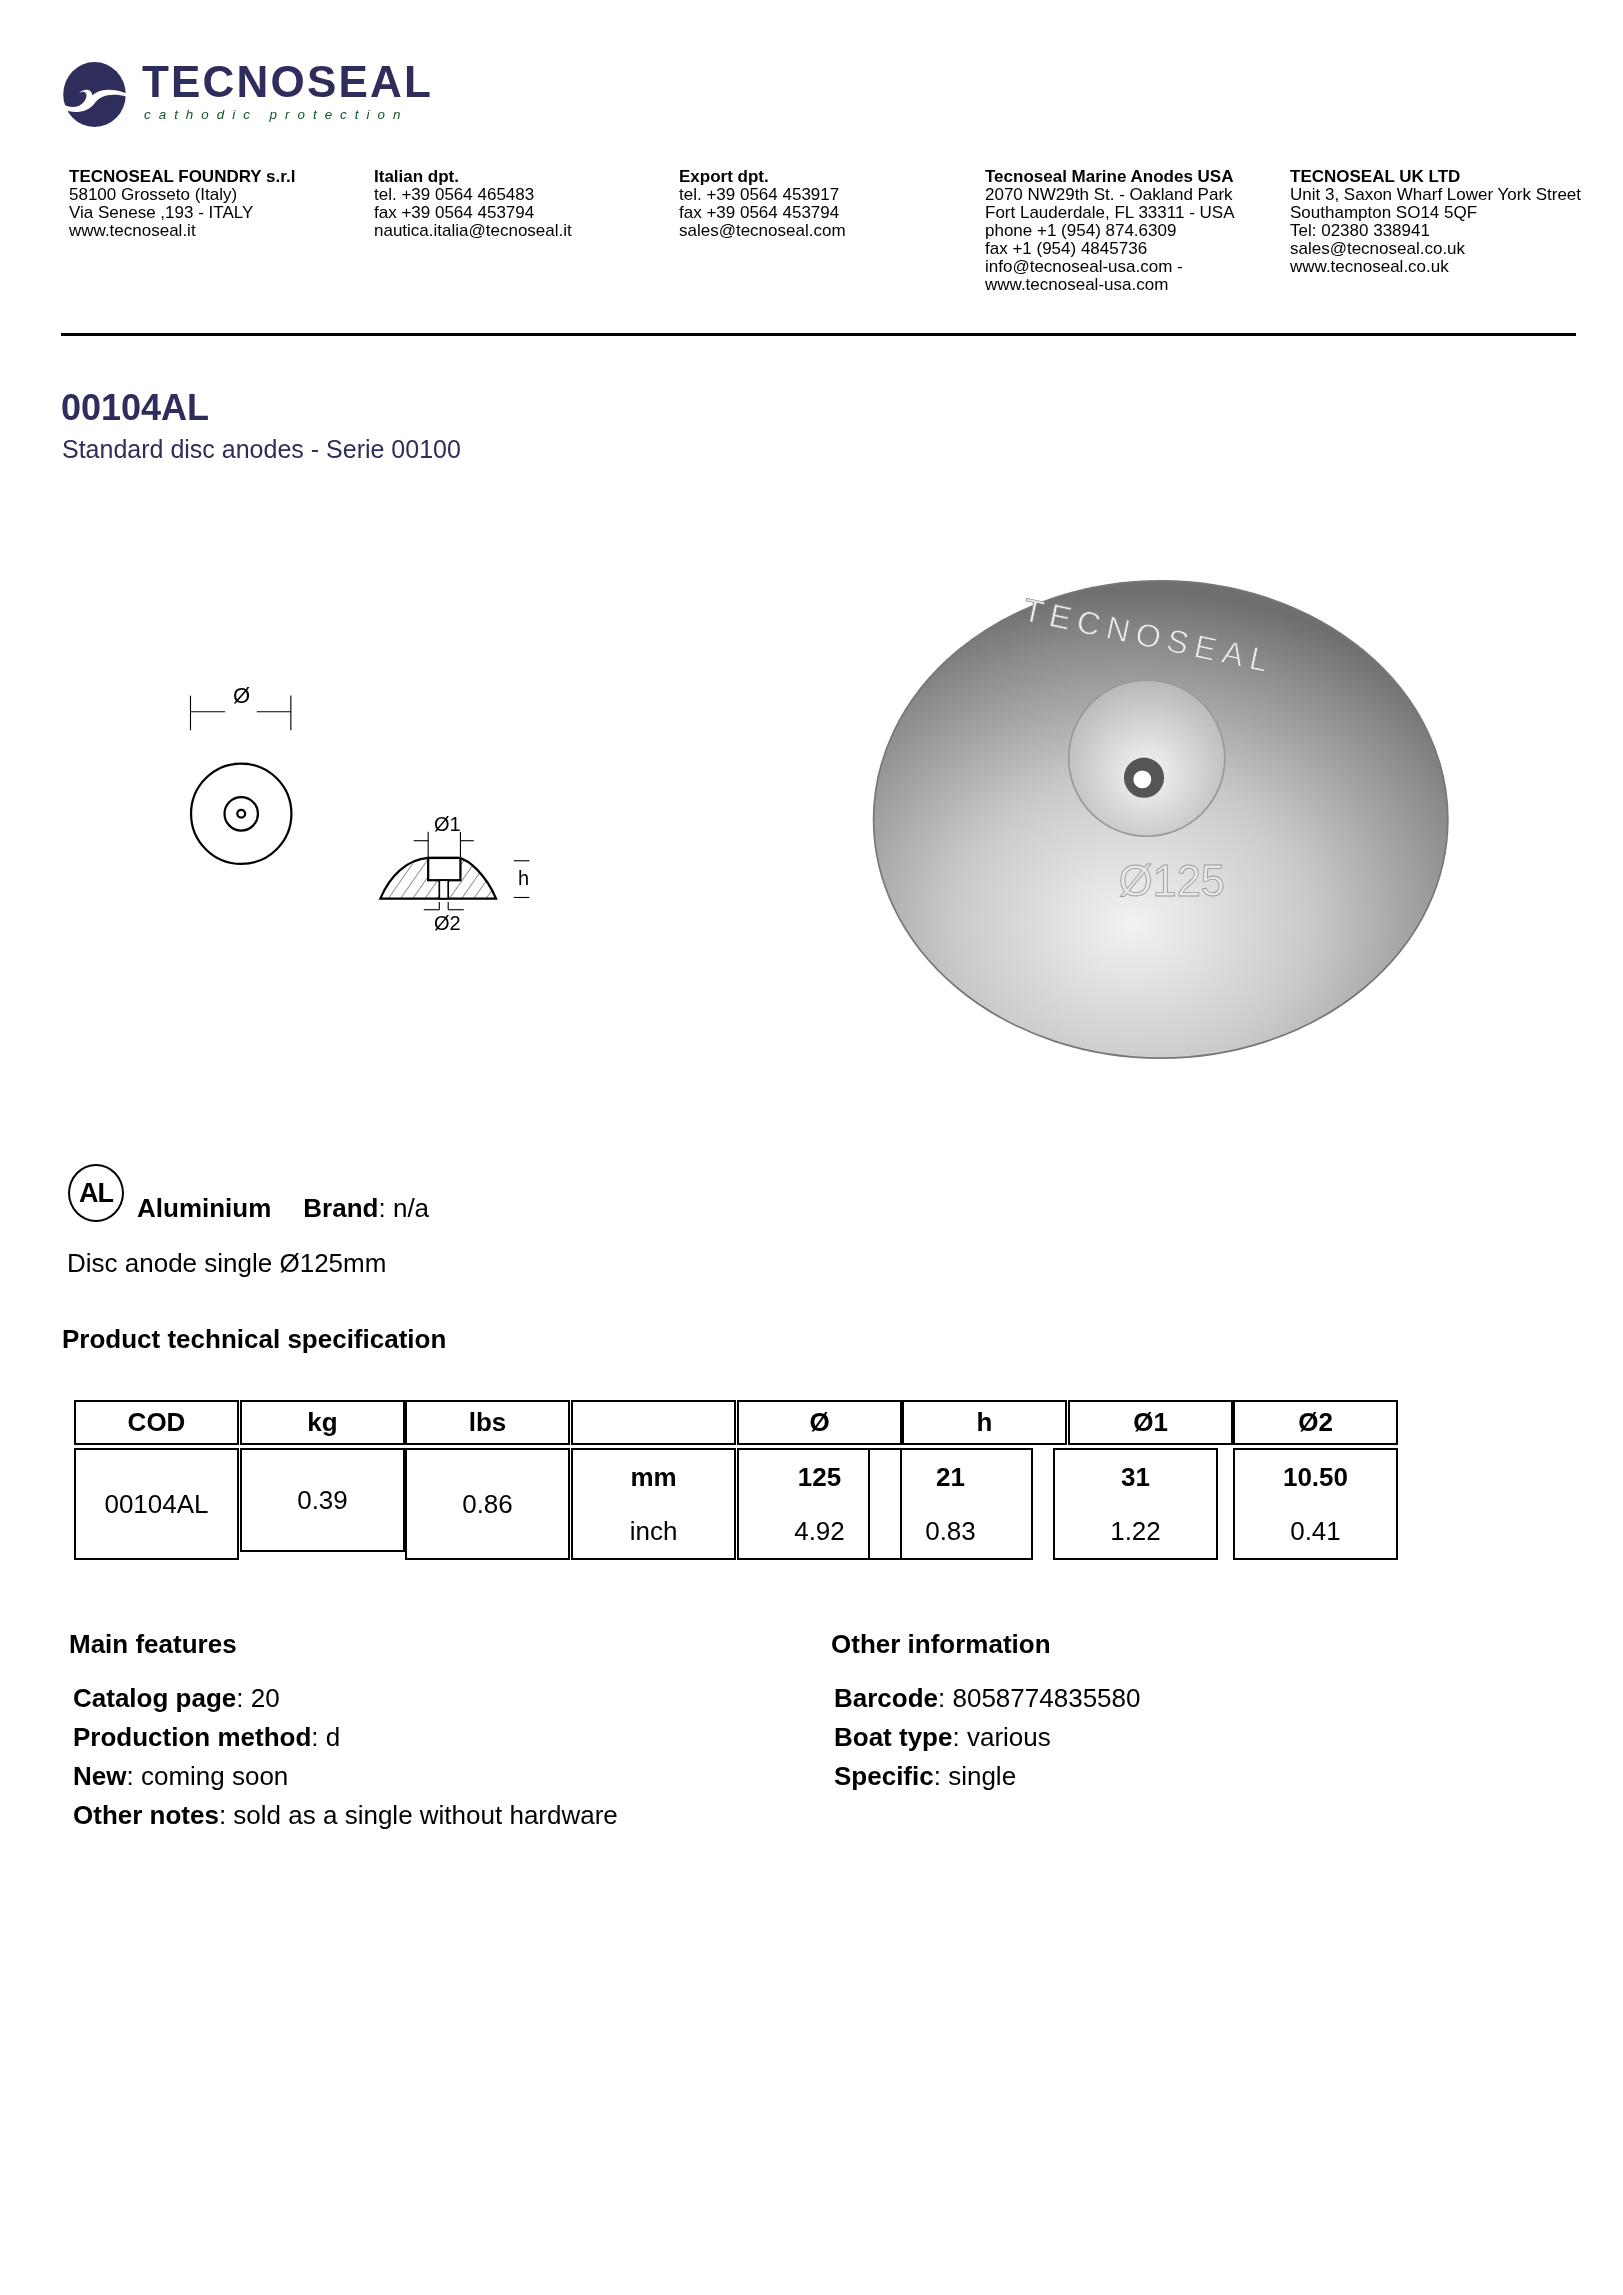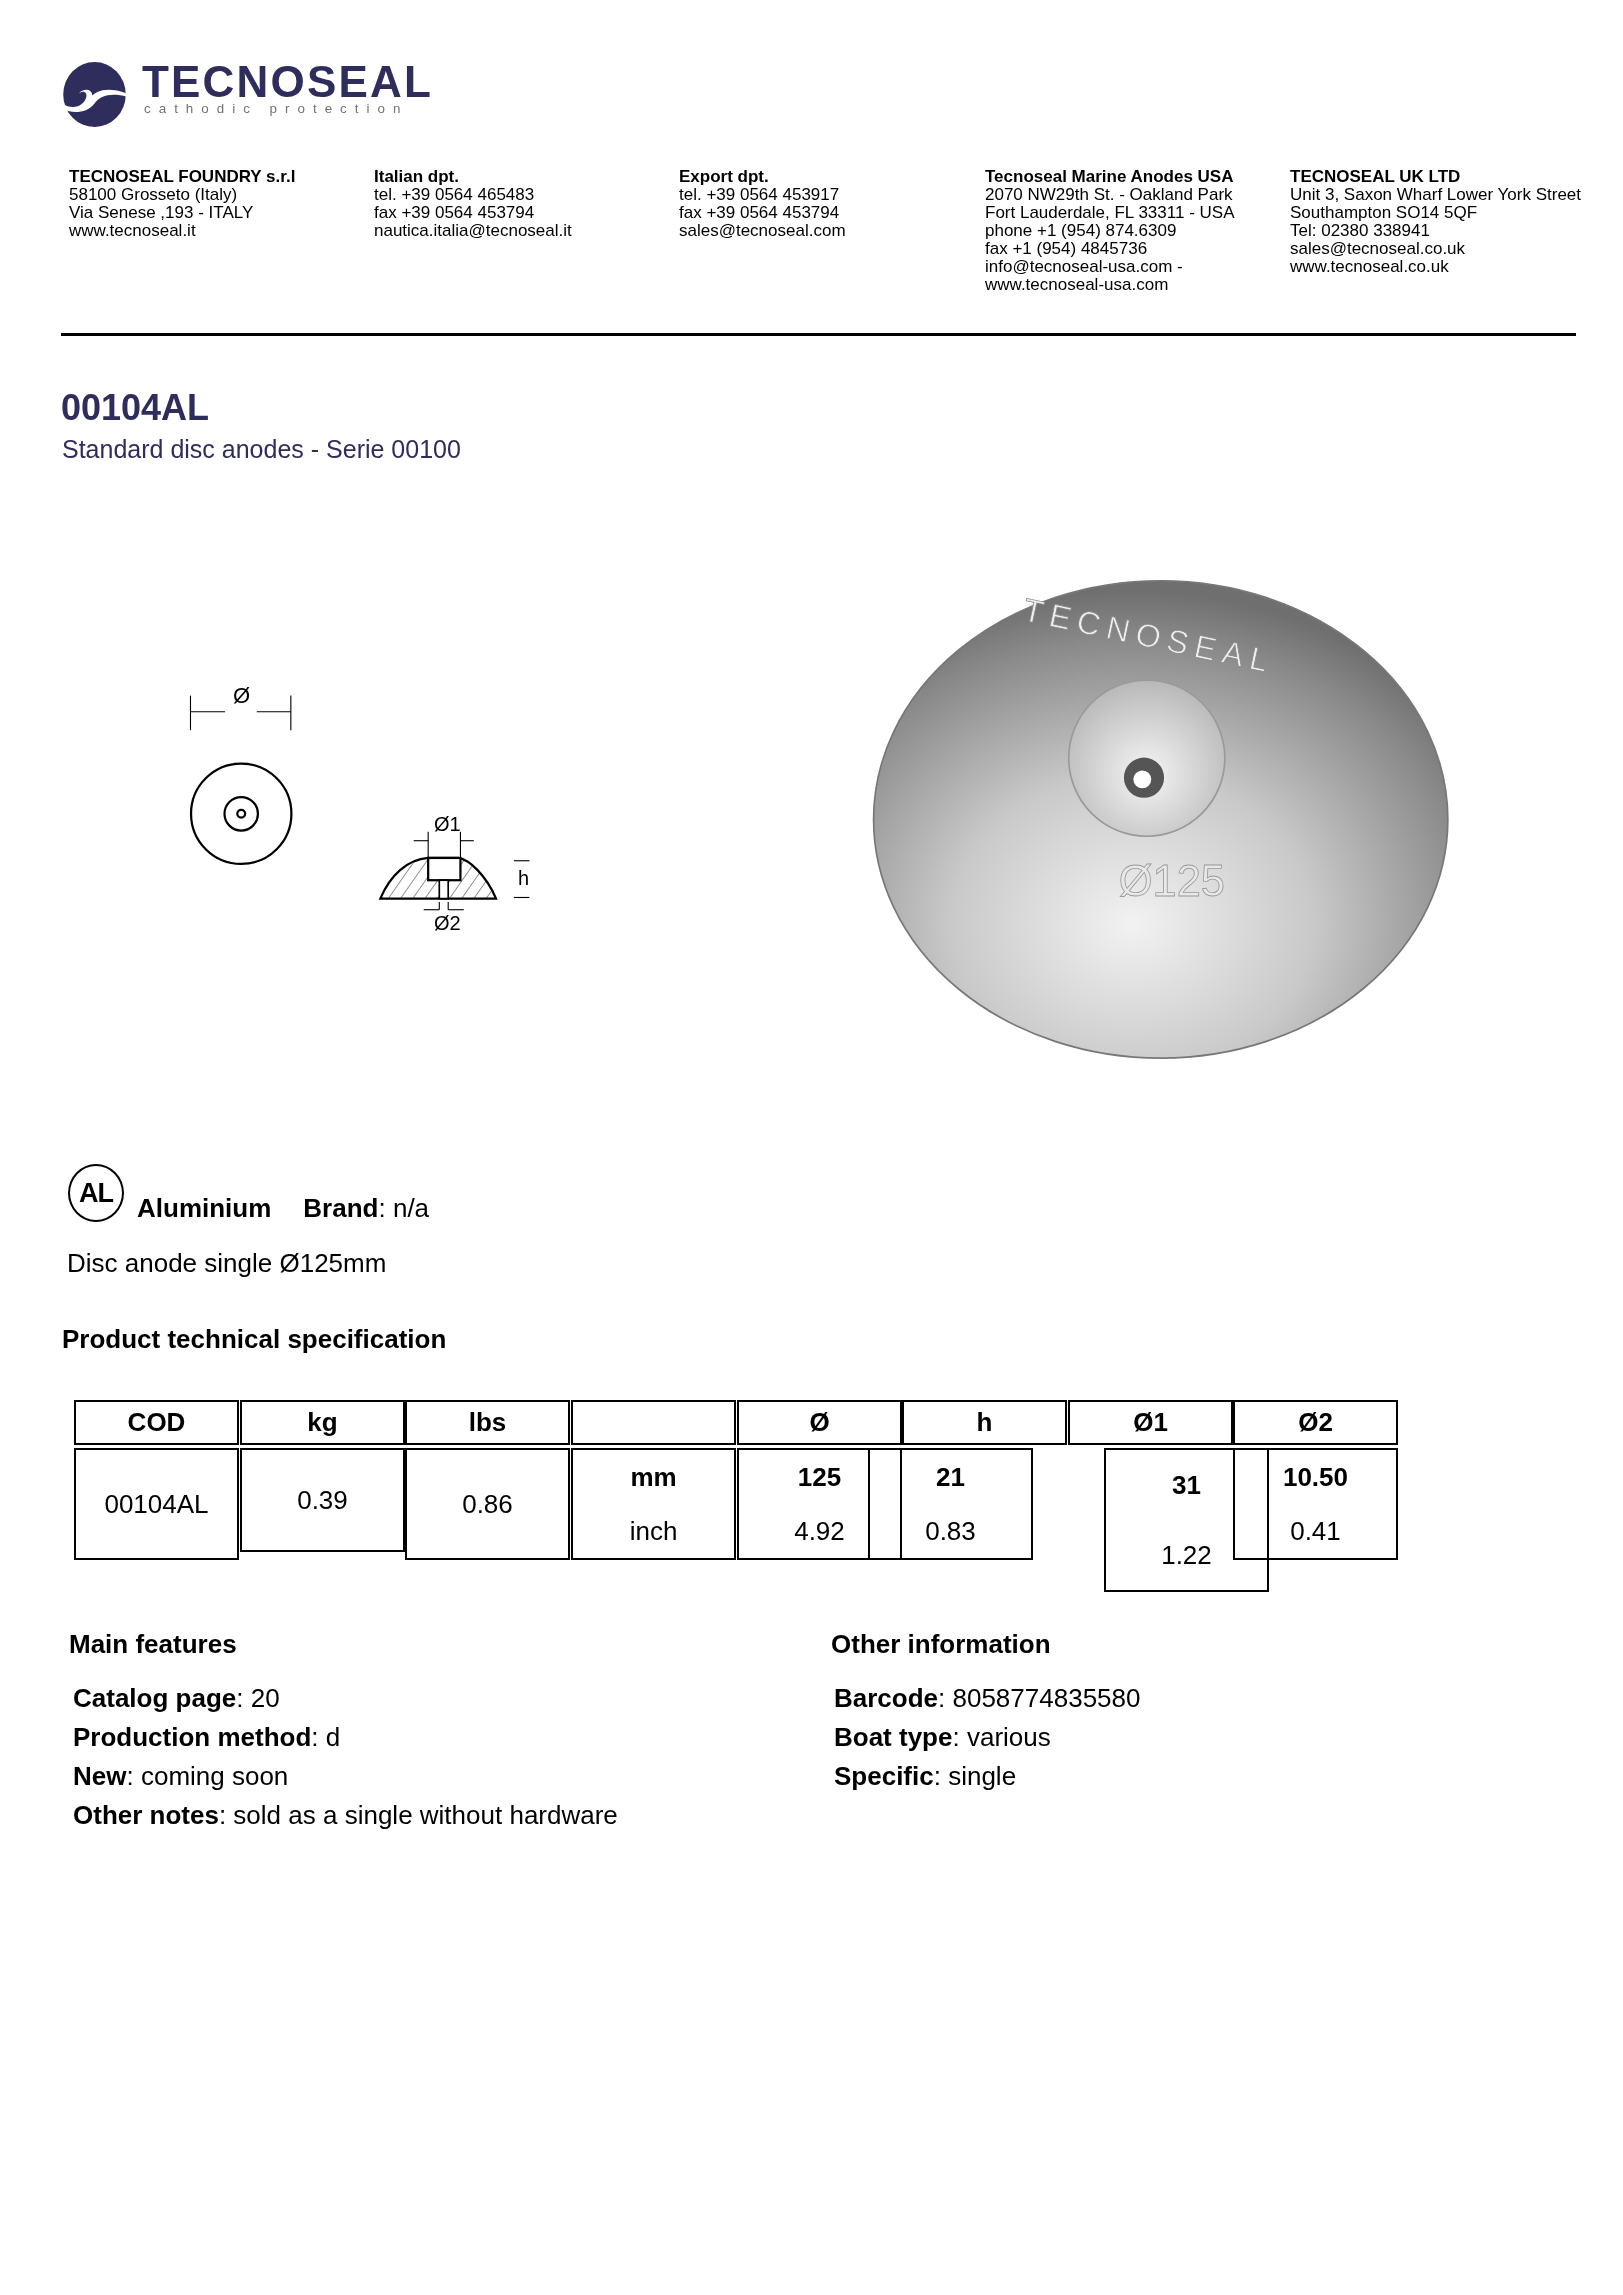--- a/index.html
+++ b/index.html
@@ -4,22 +4,22 @@
 <style>
   html, body { margin:0; padding:0; background:#ffffff; }
   body { width:1623px; height:2295px; position:relative; overflow:hidden;
          font-family:"Liberation Sans", sans-serif; color:#000; }
   .abs { position:absolute; }
 
   
   .logo { left:61px; top:61px; width:368px; height:67px; }
   .logo-text { position:absolute; left:81px; top:-1.1px; font-size:44px; font-weight:bold;
                letter-spacing:2.2px; color:#2e2d5b; line-height:1; }
-  .logo-sub { position:absolute; left:83px; top:41px; font-size:13.4px; letter-spacing:8px;
-              color:#737373; line-height:1; }
+  .logo-sub { position:absolute; left:83px; top:47px; font-size:13.4px; letter-spacing:8px;
+              color:#14532d; line-height:1;font-style:italic; }
 
   
   .contact { top:168px; font-size:17px; line-height:18px; white-space:nowrap; }
   .contact .head { font-weight:bold; }
 
   .rule { left:61px; top:333px; width:1515px; height:2.8px; background:#000; }
 
   
   .prod-code { left:61px; top:390px; font-size:36px; font-weight:bold; color:#2e2d5b; line-height:1; }
   .prod-sub { left:62px; top:437px; font-size:25px; color:#2e2d5b; line-height:1; }
@@ -189,21 +189,21 @@
     <span>inch</span>
   </div>
   <div class="cell split" style="left:663px;top:48px;width:165px;height:112px">
     <span class="b">125</span>
     <span>4.92</span>
   </div>
   <div class="cell split" style="left:794px;top:48px;width:165px;height:112px">
     <span class="b">21</span>
     <span>0.83</span>
   </div>
-  <div class="cell split" style="left:1030px;top:48px;width:165px;height:144px">
+  <div class="cell split" style="left:979px;top:48px;width:165px;height:112px">
     <span class="b">31</span>
     <span>1.22</span>
   </div>
   <div class="cell split" style="left:1159px;top:48px;width:165px;height:112px">
     <span class="b">10.50</span>
     <span>0.41</span>
   </div>
 </div>
 
 <div class="abs sec-head" style="left:69px;top:1631px">Main features</div>

